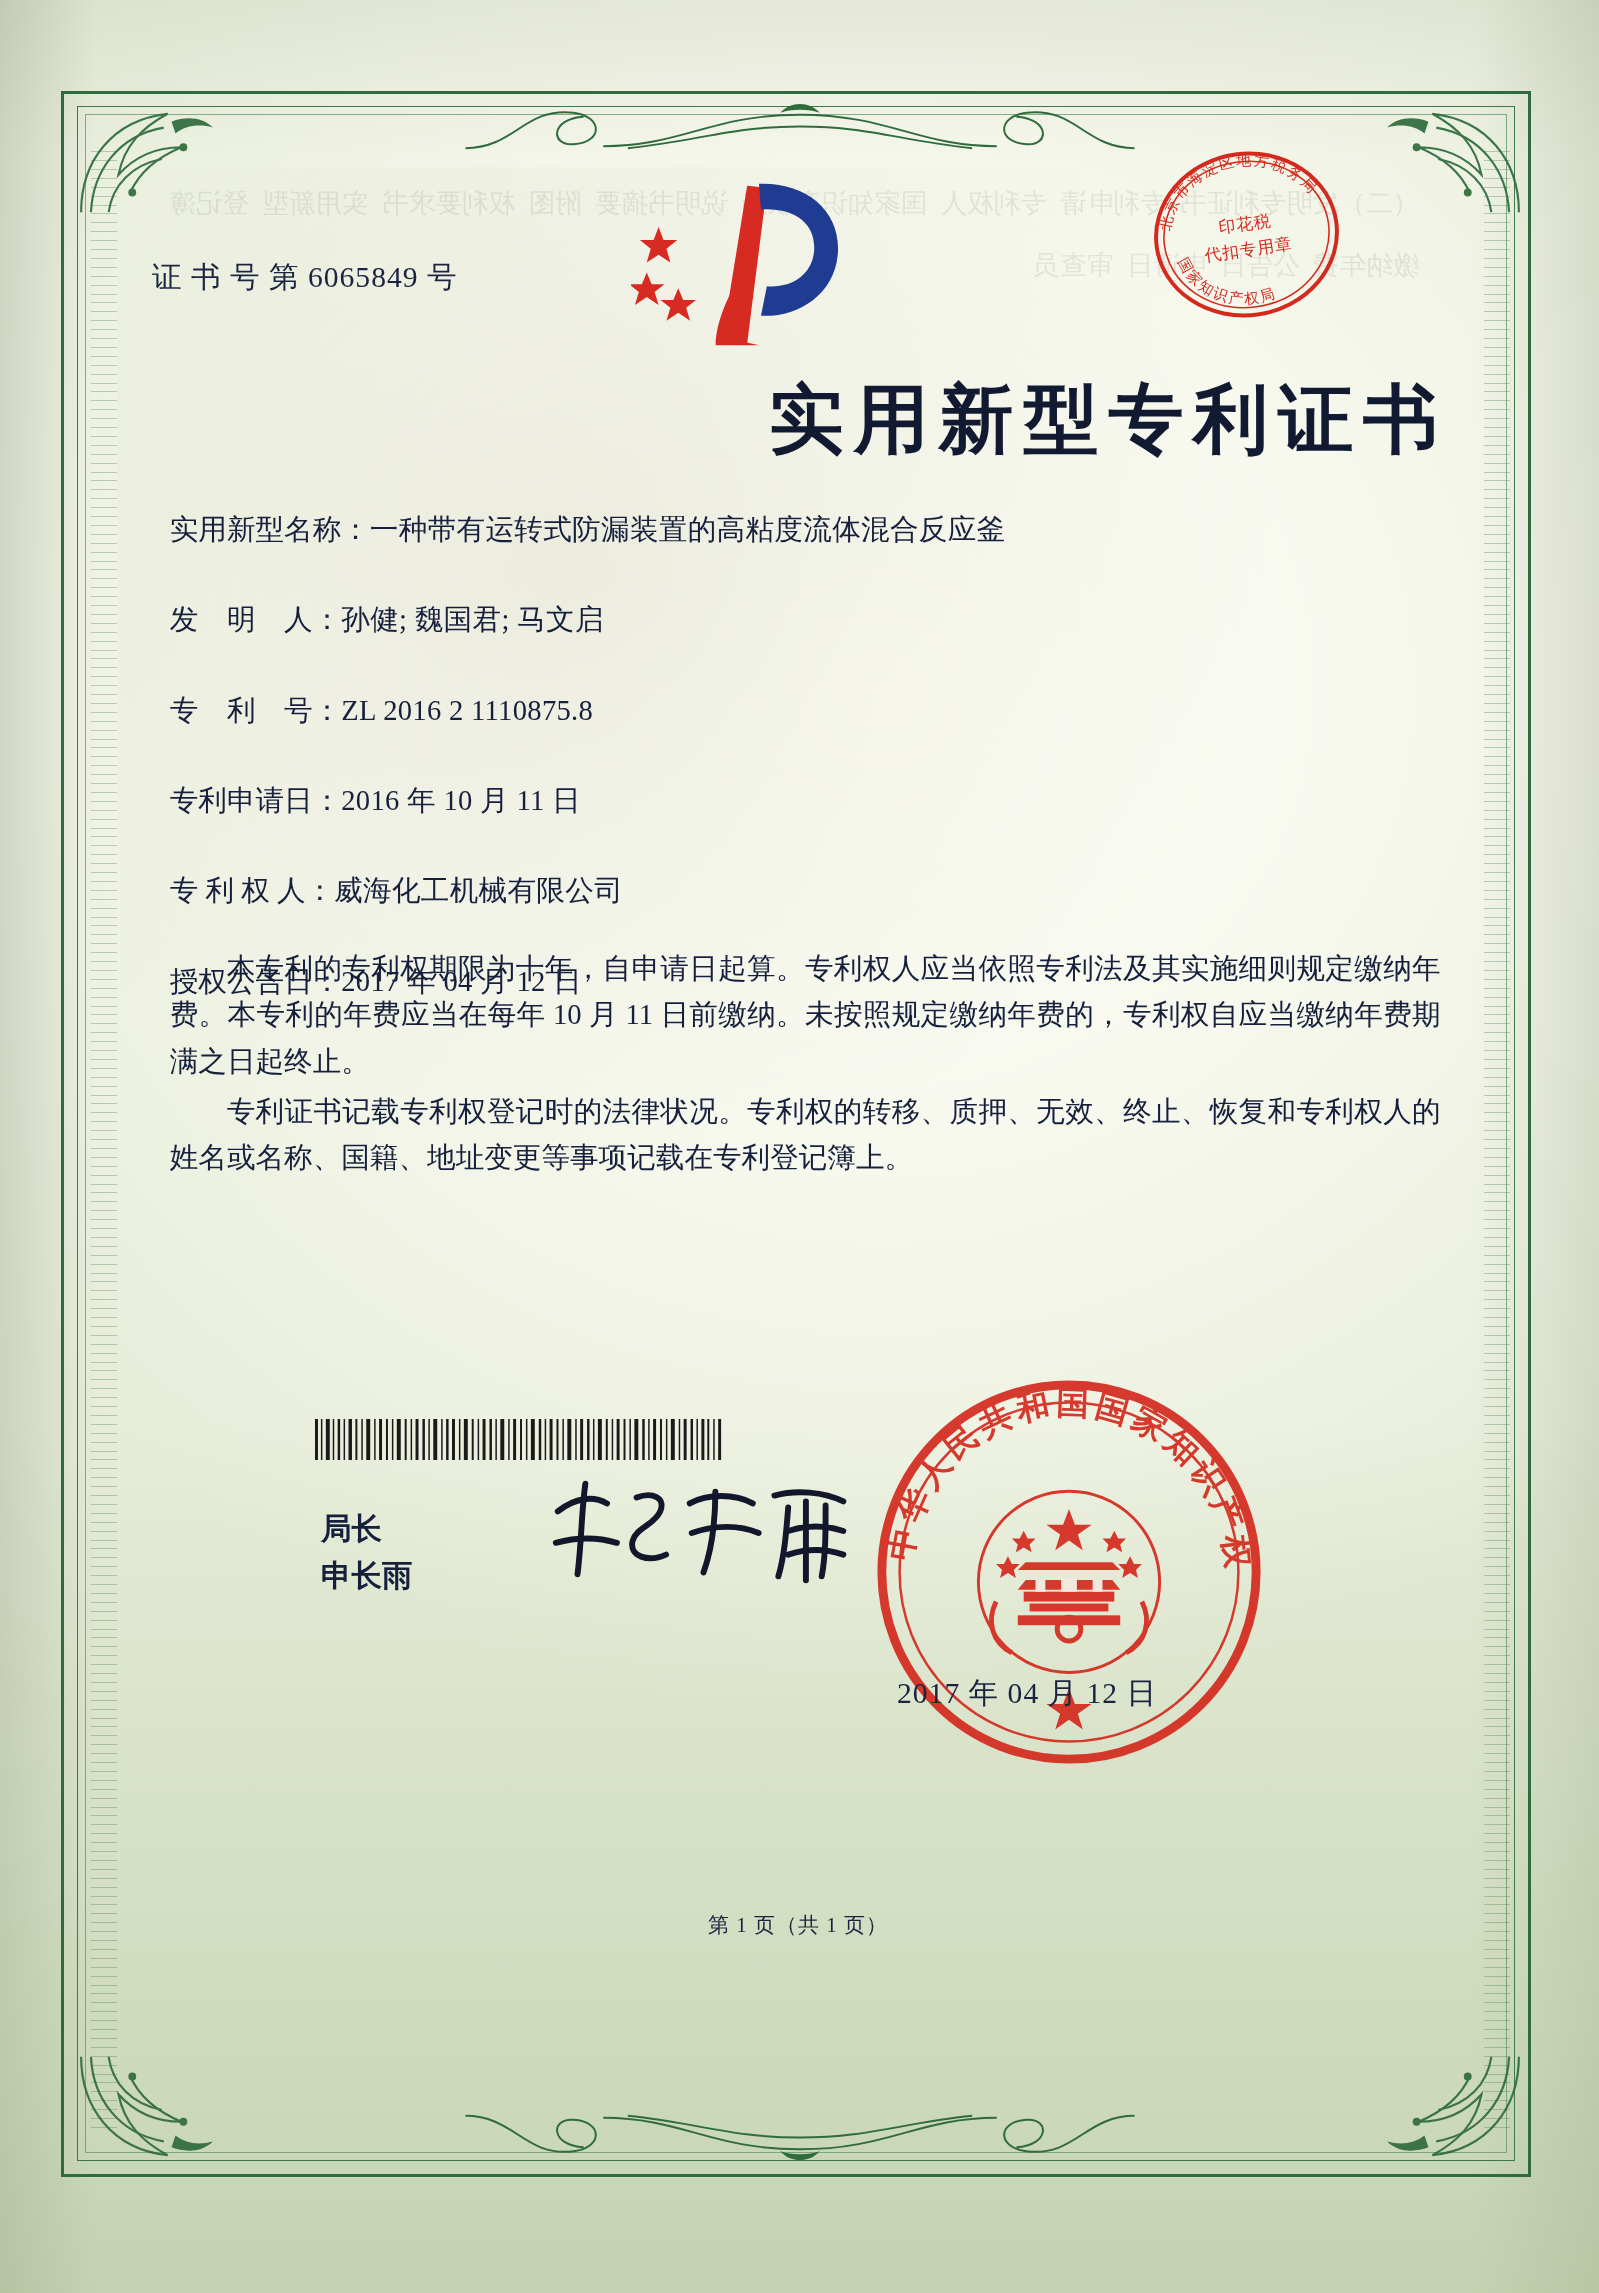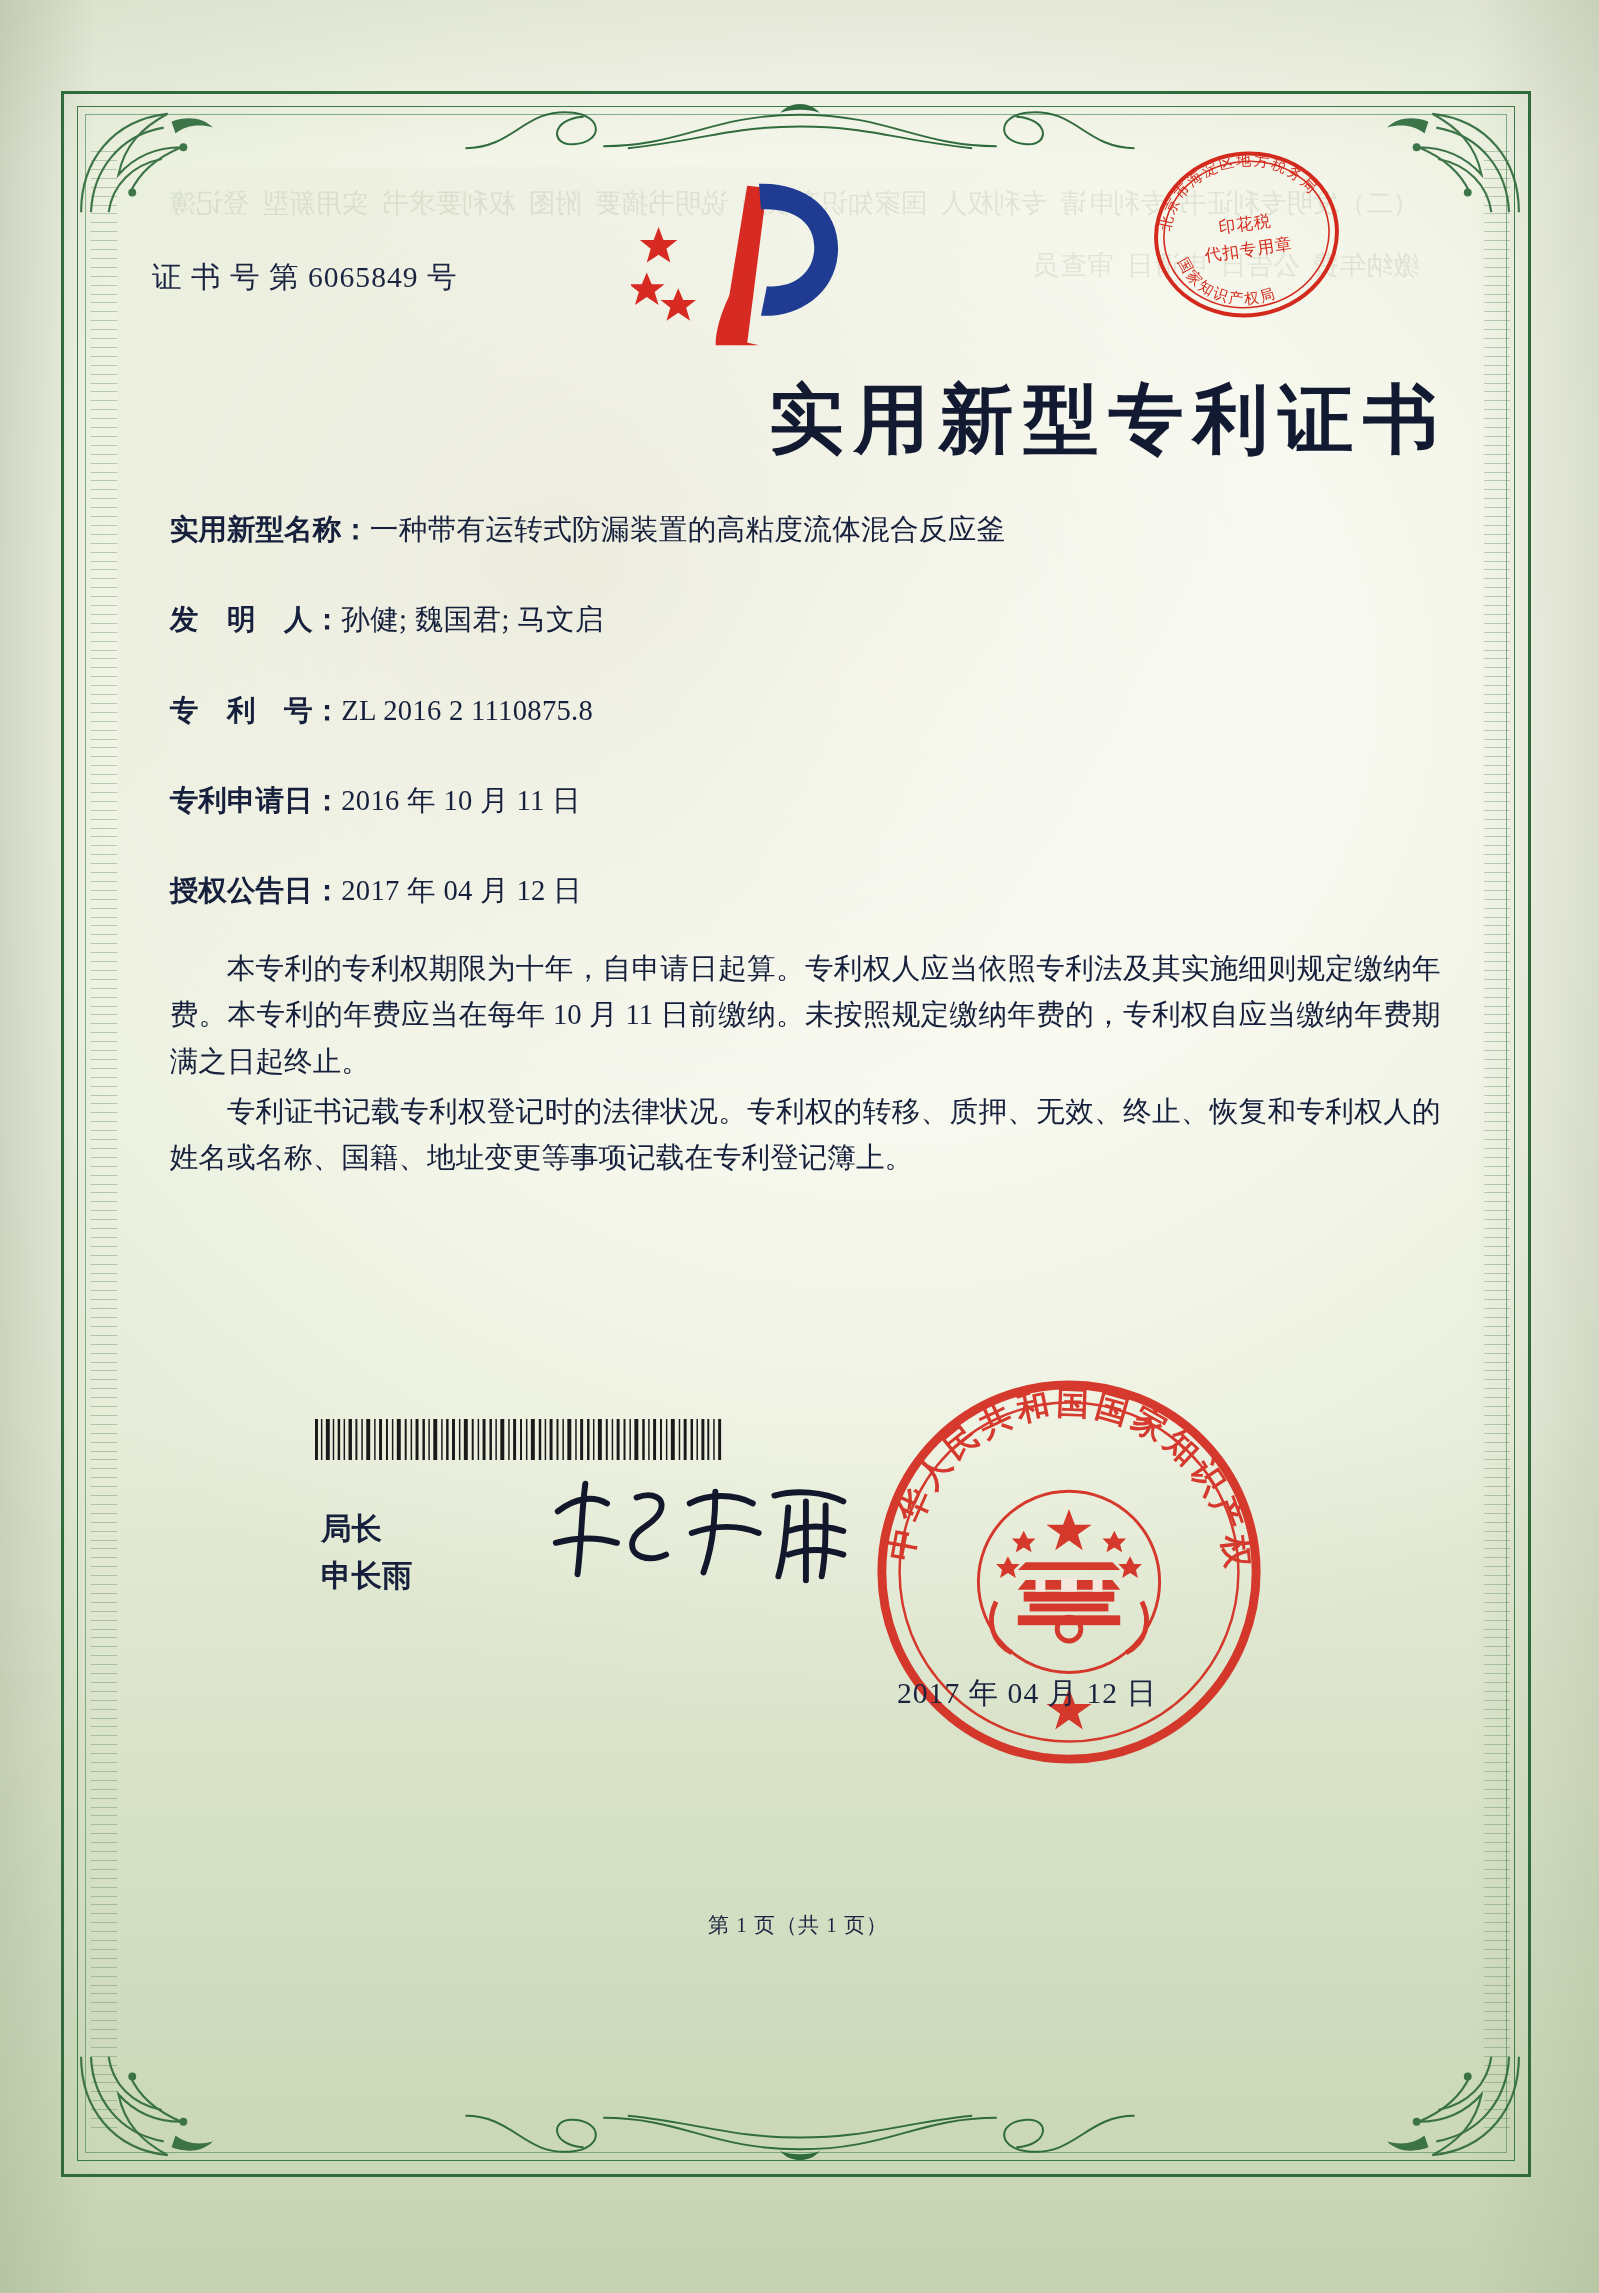--- a/index.html
+++ b/index.html
@@ -152,21 +152,21 @@
     left: 21.7px; top: 355px;
     width: 1261px;
   }
   .field {
     font-size: 28.6px;
     line-height: 1.2;
     color: #16203c;
     margin-bottom: 56px;
     white-space: nowrap;
   }
-  .field .lbl { letter-spacing: 0px; font-weight: bold; }
+  .field .lbl { letter-spacing: 0px; }
   .field .val { letter-spacing: 0.3px; }
 
   .paras {
     position: absolute;
     left: 21.7px; top: 788px;
     width: 1271px;
     font-size: 28.6px;
     line-height: 1.62;
     color: #16203c;
     text-align: justify;
@@ -353,20 +353,23 @@
         <span class="lbl">实用新型名称：</span><span class="val">一种带有运转式防漏装置的高粘度流体混合反应釜</span>
       </div>
       <div class="field">
         <span class="lbl">发　明　人：</span><span class="val">孙健; 魏国君; 马文启</span>
       </div>
       <div class="field">
         <span class="lbl">专　利　号：</span><span class="val">ZL 2016 2 1110875.8</span>
       </div>
       <div class="field">
         <span class="lbl">专利申请日：</span><span class="val">2016 年 10 月 11 日</span>
+      </div>
+      <div class="field">
+        <span class="lbl">专 利 权 人：</span><span class="val">威海化工机械有限公司</span>
       </div>
       <div class="field">
         <span class="lbl">授权公告日：</span><span class="val">2017 年 04 月 12 日</span>
       </div>
     </div>
 
     <div class="paras">
       <p>本专利的专利权期限为十年，自申请日起算。专利权人应当依照专利法及其实施细则规定缴纳年费。本专利的年费应当在每年 10 月 11 日前缴纳。未按照规定缴纳年费的，专利权自应当缴纳年费期满之日起终止。</p>
       <p>专利证书记载专利权登记时的法律状况。专利权的转移、质押、无效、终止、恢复和专利权人的姓名或名称、国籍、地址变更等事项记载在专利登记簿上。</p>
     </div>

